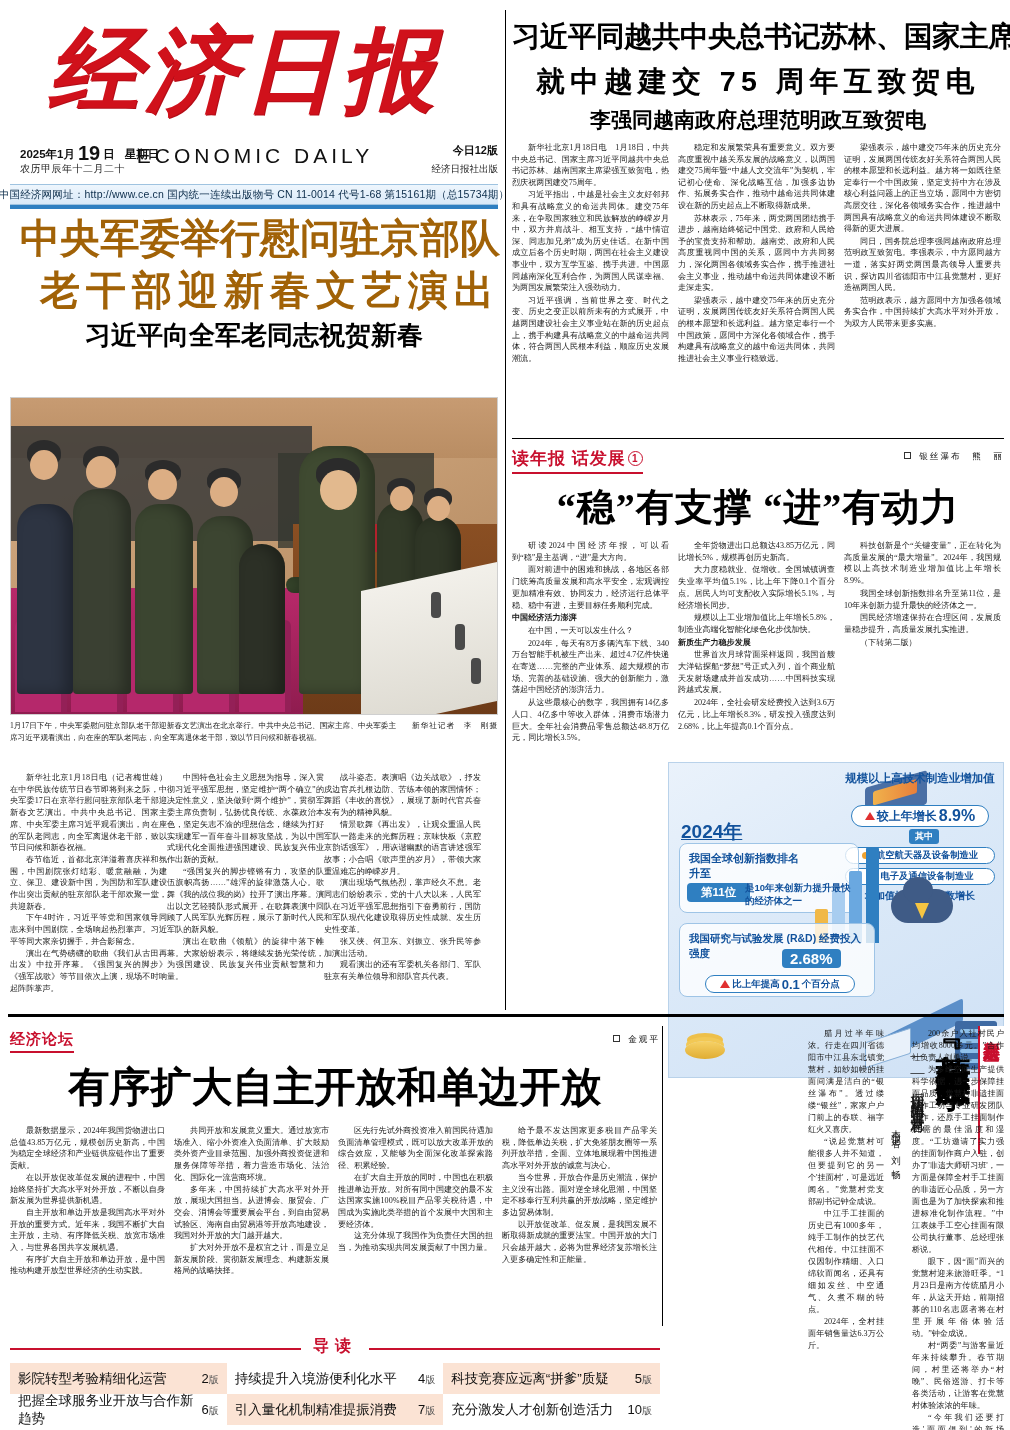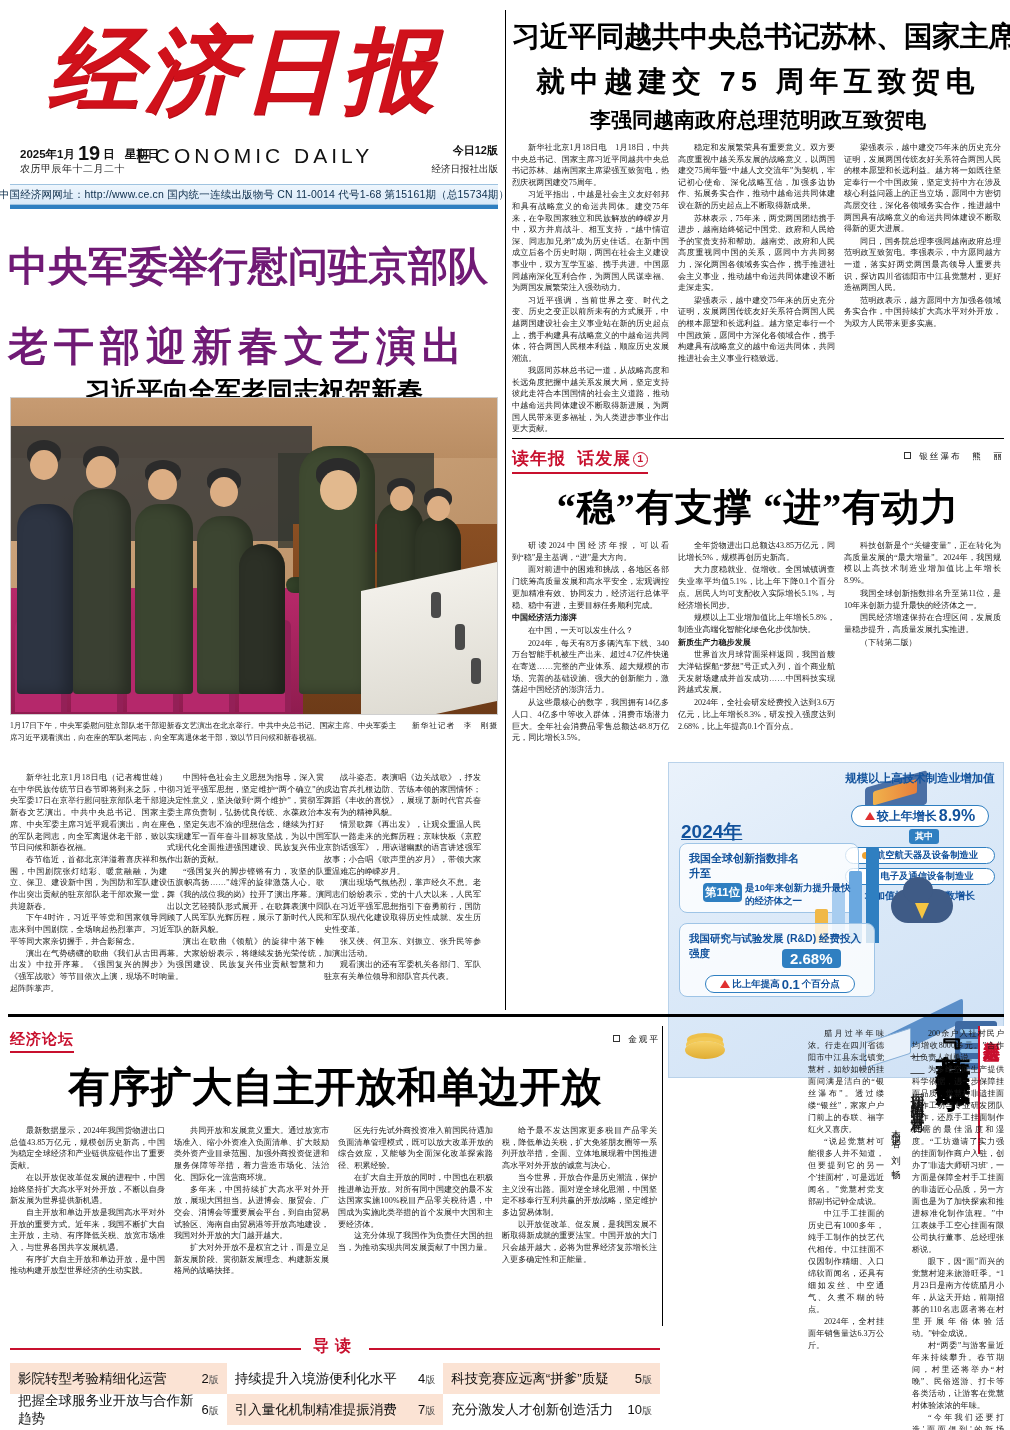--- a/index.html
+++ b/index.html
@@ -56,21 +56,21 @@
     font-weight:700; font-size:21px; line-height:30px; color:#000; margin-top:1px;
   }
   .tr-cols { display:flex; gap:9px; margin-top:7px; }
   .tr-col { width:157px; }
   .tr-col p { font-size:8.1px; line-height:11.6px; text-align:justify; text-indent:16px; color:#1a1a1a; margin-bottom:1px;}
 
   
   .mainhead { position:absolute; left:8px; top:212px; width:492px; }
   .mh-1, .mh-2 {
     font-family:"Liberation Sans","DejaVu Sans",sans-serif;
-    font-weight:700; color:#701a75; text-align:left; white-space:nowrap;margin-top:28px;
+    font-weight:700; color:#a16207; text-align:right; white-space:nowrap;
   }
   .mh-1 { font-size:40px; line-height:52px; letter-spacing:0px; }
   .mh-2 { font-size:40px; line-height:52px; letter-spacing:6px; }
   .mh-3 {
     font-family:"Liberation Sans","DejaVu Sans",sans-serif;
     font-weight:700; font-size:26px; line-height:38px; text-align:center; color:#000; white-space:nowrap;
   }
 
   
   .photo { position:absolute; left:10px; top:397px; width:488px; height:318px; overflow:hidden;
@@ -101,21 +101,21 @@
   
   .leftart { position:absolute; left:10px; top:772px; width:490px; display:flex; }
   .leftart .col { width:157px; }
   .leftart p { font-size:8.1px; line-height:11.7px; text-align:justify; text-indent:16px; color:#1a1a1a;}
 
   
   .sep-v { position:absolute; background:#000; }
   .midsec { position:absolute; left:512px; top:447px; width:492px; }
   .kicker-row { display:flex; align-items:flex-start; justify-content:space-between; }
   .kicker {
-    font-family:Liberation Mono, monospace; font-weight:700;
+    font-family:Liberation Sans, sans-serif; font-weight:700;
     font-size:17px; color:#c8102e; border-bottom:2.5px solid #c8102e;
     padding-bottom:2px; display:inline-block; letter-spacing:1px;
   }
   .kicker .circ { display:inline-block; width:15px; height:15px; border:1.4px solid #c8102e; border-radius:50%;
                   font-size:10px; line-height:13px; text-align:center; vertical-align:2px; margin-left:2px;}
   .byline { font-size:8.6px; color:#111; letter-spacing:2px; padding-top:4px; white-space:nowrap;}
   .byline .sq { display:inline-block; width:7px; height:7px; border:1px solid #333; margin-right:8px; vertical-align:0px;}
   .mid-h1 {
     text-align:center; font-family:"Liberation Serif","DejaVu Serif",serif;
     font-weight:700; font-size:38px; line-height:54px; color:#000; margin-top:6px; letter-spacing:1px; white-space:nowrap;
@@ -148,21 +148,21 @@
   .info .tagnote { position:absolute; right:8px; top:126px; width:150px; text-align:center;
                    font-family:"Liberation Sans",sans-serif; font-weight:700; font-size:10px; color:#12529c;}
   .info .year { position:absolute; left:12px; top:56px; font-family:"Liberation Sans",sans-serif;
                 font-weight:700; font-size:19px; color:#12529c;text-decoration:underline;}
   .info .card { position:absolute; background:rgba(255,255,255,.78); border:1px solid #9ec4e6; border-radius:8px;}
   .info .c1 { left:10px; top:80px; width:180px; height:70px;}
   .info .c2 { left:10px; top:160px; width:196px; height:74px;}
   .info .c1txt { position:absolute; left:20px; top:88px; width:112px; font-family:"Liberation Sans",sans-serif;
                  font-weight:700; font-size:11px; line-height:15px; color:#12529c;}
   .info .rankbadge { position:absolute; left:18px; top:120px; background:#2f7fc1; color:#fff; border-radius:4px;
-                     font-family:"Liberation Sans",sans-serif; font-weight:700; font-size:11.5px; padding:2px 2px;margin-left:16px;}
+                     font-family:"Liberation Sans",sans-serif; font-weight:700; font-size:11.5px; padding:2px 14px;}
   .info .ranknote { position:absolute; left:76px; top:118px; width:112px; font-family:"Liberation Sans",sans-serif;
                     font-weight:700; font-size:9.5px; line-height:13px; color:#12529c;}
   .info .c2t1 { position:absolute; left:20px; top:168px; width:176px; font-family:"Liberation Sans",sans-serif;
                 font-weight:700; font-size:10.5px; line-height:15px; color:#12529c;}
   .info .rd { position:absolute; left:113px; top:186px; background:#2f7fc1; color:#fff; border-radius:4px;
               font-family:"Liberation Sans",sans-serif; font-weight:700; font-size:15px; padding:1px 8px;}
   .info .c2pill { position:absolute; left:36px; top:212px; width:150px; height:18px; background:#fff;
                   border:1.2px solid #2f7fc1; border-radius:9px; display:flex; align-items:center; justify-content:center;
                   font-family:"Liberation Sans",sans-serif; font-weight:700; font-size:9.5px; color:#12529c; gap:2px;}
   .info .c2pill .n { font-size:13px;}
@@ -275,21 +275,20 @@
 
   <div class="topright">
     <div class="tr-h1">习近平同越共中央总书记苏林、国家主席梁强</div>
     <div class="tr-h1 l2">就中越建交 75 周年互致贺电</div>
     <div class="tr-sub">李强同越南政府总理范明政互致贺电</div>
     <div class="tr-cols">
       <div class="tr-col">
         <p>新华社北京1月18日电　1月18日，中共中央总书记、国家主席习近平同越共中央总书记苏林、越南国家主席梁强互致贺电，热烈庆祝两国建交75周年。</p>
         <p>习近平指出，中越是社会主义友好邻邦和具有战略意义的命运共同体。建交75年来，在争取国家独立和民族解放的峥嵘岁月中，双方并肩战斗、相互支持，“越中情谊深、同志加兄弟”成为历史佳话。在新中国成立后各个历史时期，两国在社会主义建设事业中，双方互学互鉴、携手共进。中国愿同越南深化互利合作，为两国人民谋幸福、为两国发展繁荣注入强劲动力。</p>
         <p>习近平强调，当前世界之变、时代之变、历史之变正以前所未有的方式展开，中越两国建设社会主义事业站在新的历史起点上，携手构建具有战略意义的中越命运共同体，符合两国人民根本利益，顺应历史发展潮流。</p>
-        <p>我愿同苏林总书记一道，从战略高度和长远角度把握中越关系发展大局，坚定支持彼此走符合本国国情的社会主义道路，推动中越命运共同体建设不断取得新进展，为两国人民带来更多福祉，为人类进步事业作出更大贡献。</p>
       </div>
       <div class="tr-col">
         <p>稳定和发展繁荣具有重要意义。双方要高度重视中越关系发展的战略意义，以两国建交75周年暨“中越人文交流年”为契机，牢记初心使命、深化战略互信，加强多边协作、拓展务实合作，推动中越命运共同体建设在新的历史起点上不断取得新成果。</p>
         <p>苏林表示，75年来，两党两国团结携手进步，越南始终铭记中国党、政府和人民给予的宝贵支持和帮助。越南党、政府和人民高度重视同中国的关系，愿同中方共同努力，深化两国各领域务实合作，携手推进社会主义事业，推动越中命运共同体建设不断走深走实。</p>
         <p>梁强表示，越中建交75年来的历史充分证明，发展两国传统友好关系符合两国人民的根本愿望和长远利益。越方坚定奉行一个中国政策，愿同中方深化各领域合作，携手构建具有战略意义的越中命运共同体，共同推进社会主义事业行稳致远。</p>
       </div>
       <div class="tr-col">
         <p>梁强表示，越中建交75年来的历史充分证明，发展两国传统友好关系符合两国人民的根本愿望和长远利益。越方将一如既往坚定奉行一个中国政策，坚定支持中方在涉及核心利益问题上的正当立场，愿同中方密切高层交往，深化各领域务实合作，推进越中两国具有战略意义的命运共同体建设不断取得新的更大进展。</p>
         <p>同日，国务院总理李强同越南政府总理范明政互致贺电。李强表示，中方愿同越方一道，落实好两党两国最高领导人重要共识，探访四川省德阳市中江县觉慧村，更好造福两国人民。</p>
         <p>范明政表示，越方愿同中方加强各领域务实合作，中国持续扩大高水平对外开放，为双方人民带来更多实惠。</p>

